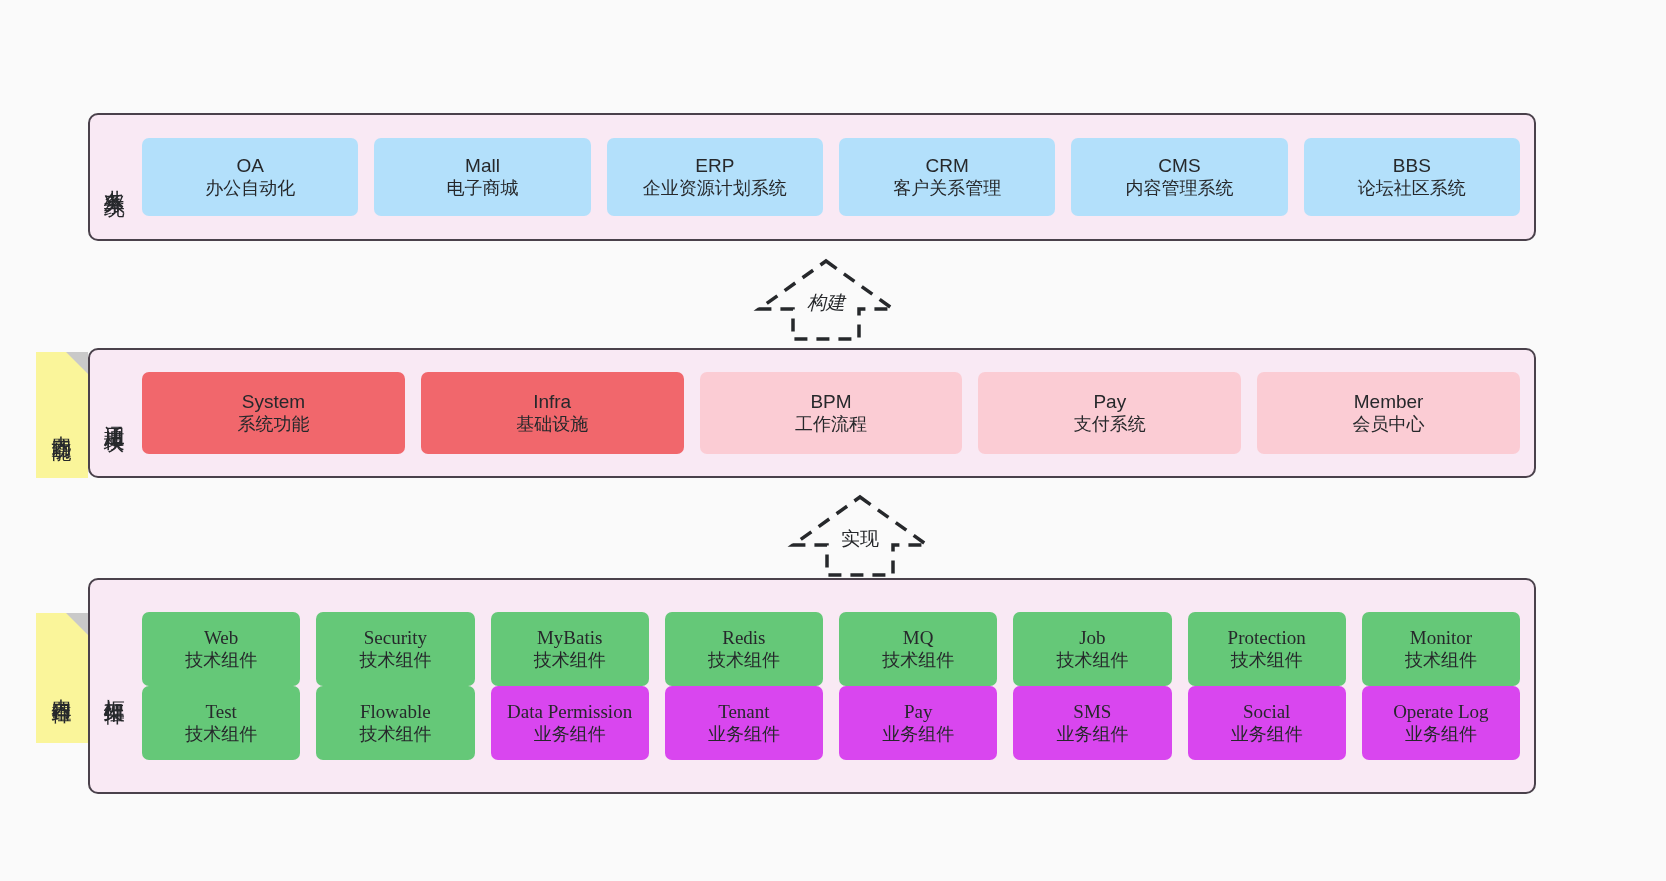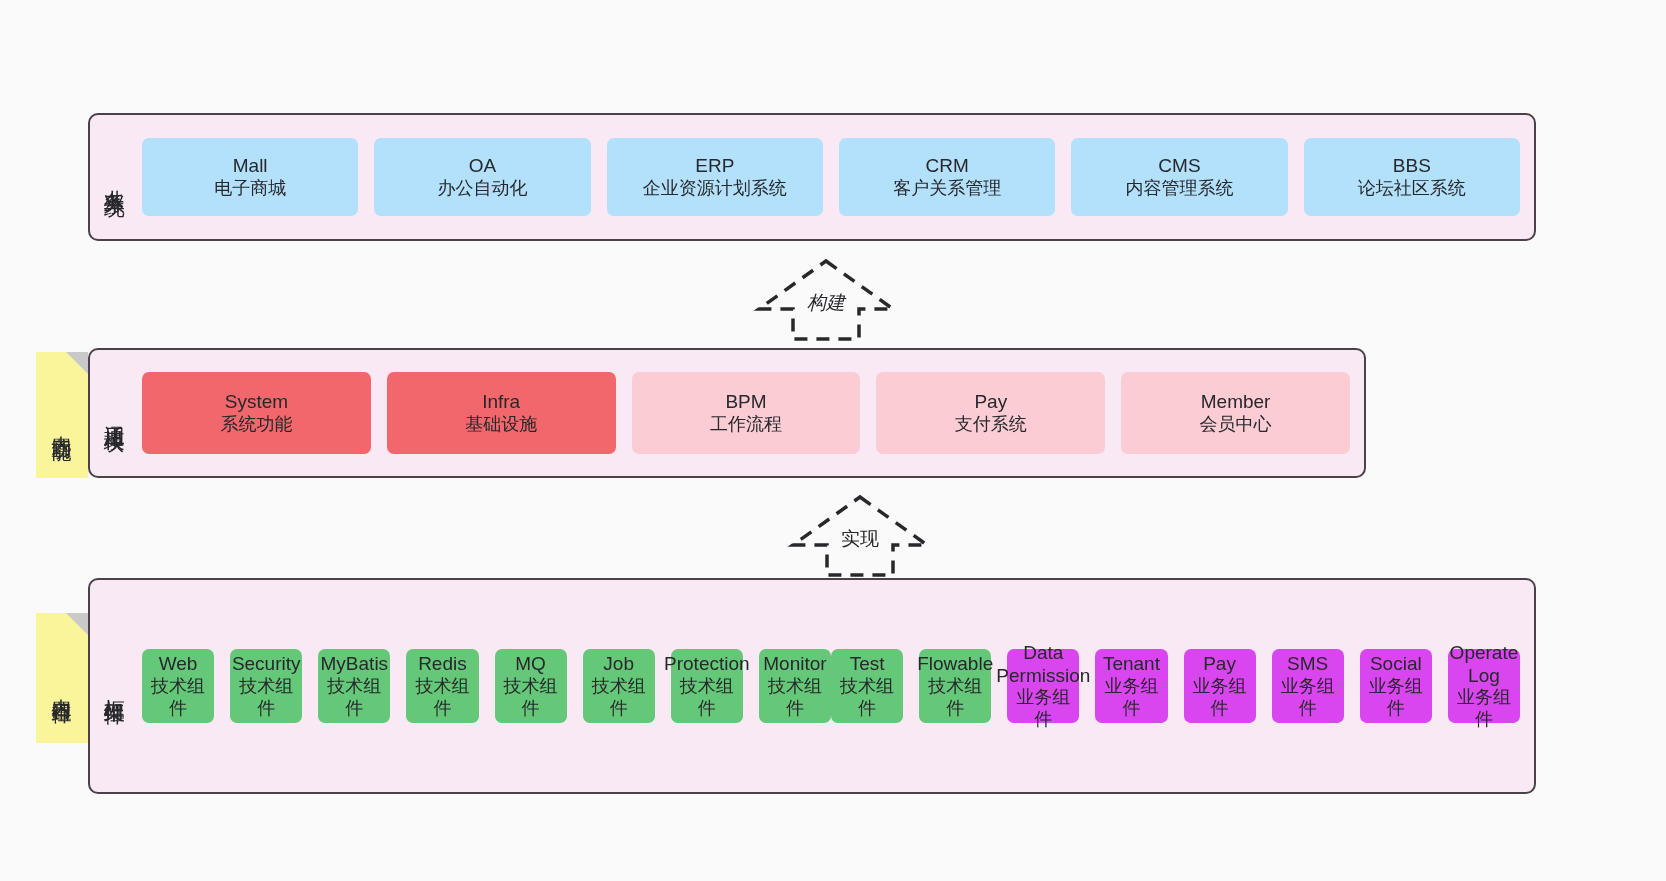--- a/index.html
+++ b/index.html
@@ -36,22 +36,24 @@
     padding: 4px 0;
   }
   .layer-body {
     flex: 1 1 auto;
     display: flex;
     align-items: center;
     gap: 16px;
     padding: 14px 14px 14px 4px;
   }
   .layer-body.two-rows {
+    flex-direction: column;
     gap: 0;
     justify-content: center;
+    font-family: Liberation Serif, serif;
   }
   .row {
     display: flex;
     gap: 16px;
     width: 100%;
     align-items: stretch;
   }
 
   
   .node {
@@ -120,26 +122,26 @@
 </style>
 </head>
 <body>
 
 <div id="canvas">
 
   <div class="layer" id="layer1" style="left:88px; top:113px; width:1448px; height:128px;">
     <div class="layer-label">业务系统</div>
     <div class="layer-body" id="layer1-body">
         <div class="node c-blue tall-lv1">
+          <div class="t1">OA</div>
+          <div class="t2">办公自动化</div>
+        </div>
+        <div class="node c-blue tall-lv1">
           <div class="t1">Mall</div>
           <div class="t2">电子商城</div>
-        </div>
-        <div class="node c-blue tall-lv1">
-          <div class="t1">OA</div>
-          <div class="t2">办公自动化</div>
         </div>
         <div class="node c-blue tall-lv1">
           <div class="t1">ERP</div>
           <div class="t2">企业资源计划系统</div>
         </div>
         <div class="node c-blue tall-lv1">
           <div class="t1">CRM</div>
           <div class="t2">客户关系管理</div>
         </div>
         <div class="node c-blue tall-lv1">
@@ -158,21 +160,21 @@
       <path d="M70 3 L137 51 L103 51 L103 81 L37 81 L37 51 L3 51 Z" fill="none" stroke="#26282b" stroke-width="3.5" stroke-dasharray="13 9" stroke-linejoin="miter"></path>
     </svg>
     <span class="alabel" style="top:32px;">构建</span>
   </div>
 
   <div class="note" style="left:36px; top:352px; width:52px; height:126px;">
     <span class="fold"></span>
     <span>内置功能</span>
   </div>
 
-  <div class="layer" id="layer2" style="left:88px; top:348px; width:1278px; height:130px;">
+  <div class="layer" id="layer2" style="left:88px; top:348px; width:1448px; height:130px;">
     <div class="layer-label">通用模块</div>
     <div class="layer-body" id="layer2-body">
         <div class="node c-red tall-lv2">
           <div class="t1">System</div>
           <div class="t2">系统功能</div>
         </div>
         <div class="node c-red tall-lv2">
           <div class="t1">Infra</div>
           <div class="t2">基础设施</div>
         </div>

